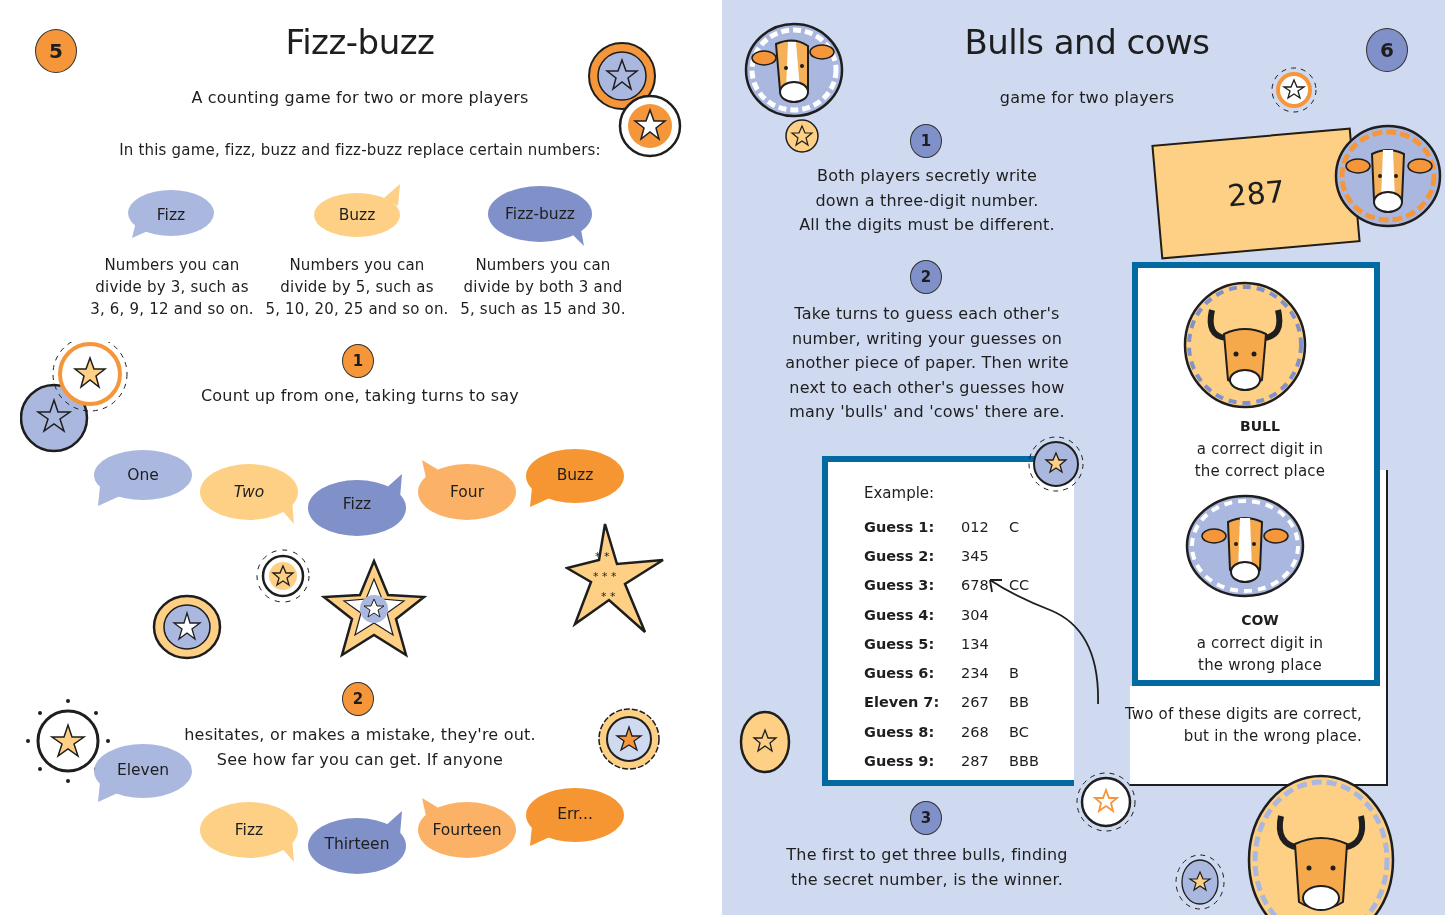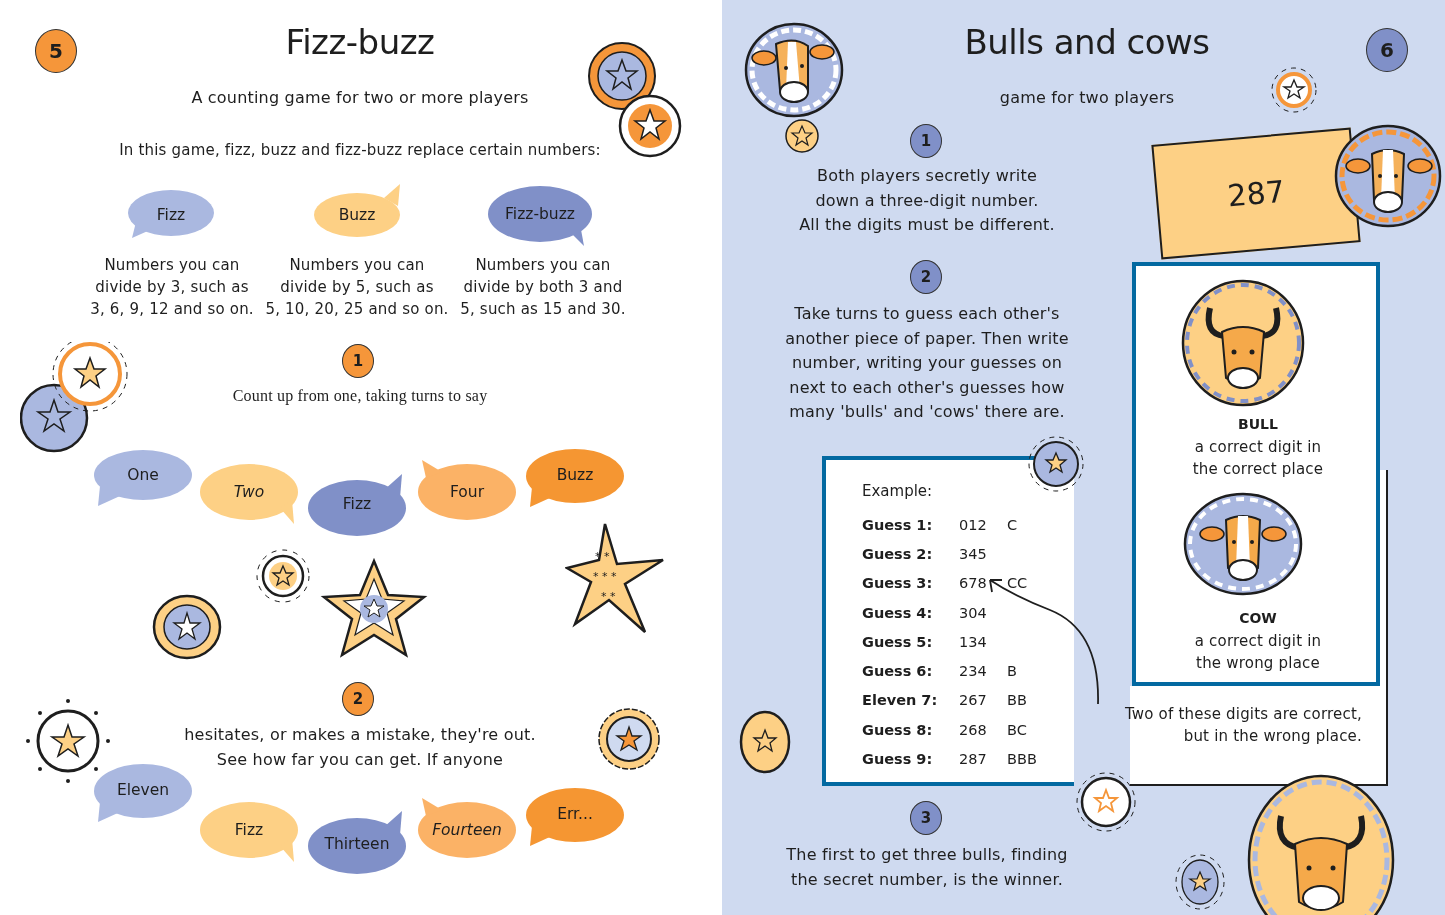--- a/index.html
+++ b/index.html
@@ -10,21 +10,21 @@
   .page-right { left: 722px; width: 723px; background: #cfdaf0; }
   .abs { position: absolute; }
   .center { text-align: center; }
   .title { font-family: "DejaVu Sans", sans-serif; font-size: 34px; font-weight: 400; letter-spacing: -0.5px; }
   .txt { font-size: 15.5px; line-height: 24.5px; letter-spacing: 0.2px; }
   .page-num { width: 42px; height: 44px; border-radius: 50%; border: 1.5px solid #333; display: flex; align-items: center; justify-content: center; font-size: 20px; font-weight: bold; }
   .step { width: 32px; height: 34px; border-radius: 50%; border: 1.3px solid #333; display: flex; align-items: center; justify-content: center; font-size: 15px; font-weight: bold; }
   .bubble { position: absolute; display: flex; align-items: center; justify-content: center; font-size: 15.5px; color: #1e1e1e; }
   .bubble svg { position: absolute; left: 0; top: 0; overflow: visible; }
   .bubble span { position: relative; }
-  .card { background: #fff; border: 4px solid #0369a1; }
+  .card { background: #fff; border: 6px solid #0369a1; }
   .deco { position: absolute; }
   .row { display: flex; font-size: 14.5px; height: 29.3px; align-items: center; }
   .row .c1 { width: 97px; font-weight: bold; }
   .row .c2 { width: 48px; }
 </style>
 </head>
 <body>
 
 <div class="page page-left">
 
@@ -91,21 +91,21 @@
     <circle cx="34" cy="76" r="33" fill="#aab8e0" stroke="#1e1e1e" stroke-width="2.5"></circle>
     <polygon points="34,58 38,70 50,70 40,77 44,89 34,82 24,89 28,77 18,70 30,70" fill="none" stroke="#1e1e1e" stroke-width="1.5"></polygon>
     <circle cx="70" cy="32" r="30" fill="#fff" stroke="#f5963a" stroke-width="4"></circle>
     <circle cx="70" cy="32" r="37" fill="none" stroke="#1e1e1e" stroke-width="1" stroke-dasharray="5,5"></circle>
     <polygon points="70,16 74,27 85,27 76,34 79,45 70,38 61,45 64,34 55,27 66,27" fill="#fdd085" stroke="#1e1e1e" stroke-width="1.5"></polygon>
   </svg>
 
   <div class="abs step" style="left:342px;top:344px;background:#f5963a;">
     <span>1</span>
   </div>
-  <div class="abs txt center" style="left:150px;top:384px;width:420px;font-size:16px;font-family:Liberation Serif, serif;">
+  <div class="abs txt center" style="left:150px;top:384px;width:420px;font-size:16px;">
     <div>Count up from one, taking turns to say</div>
   </div>
 
   <div>
     <div class="bubble" style="left:94px;top:450px;width:98px;height:54px;">
       <svg width="98" height="54">
           <ellipse cx="49" cy="25" rx="49" ry="25" fill="#aab8e0"></ellipse>
           <path d="M6,36 L4,56 L26,46 Z" fill="#aab8e0"></path>
         </svg>
       <span style="top:-2px;">One</span>
@@ -184,42 +184,42 @@
     <circle cx="20" cy="72" r="2" fill="#1e1e1e"></circle>
       <circle cx="76" cy="72" r="2" fill="#1e1e1e"></circle>
   </svg>
   <svg class="deco" style="left:595px;top:705px" width="70" height="70">
     <circle cx="34" cy="34" r="30" fill="#fdd085" stroke="#1e1e1e" stroke-width="1.5" stroke-dasharray="6,2"></circle>
     <circle cx="34" cy="34" r="22" fill="#cfdaf0" stroke="#1e1e1e" stroke-width="2"></circle>
     <polygon points="34,22 37,31 46,31 39,36 42,45 34,40 26,45 29,36 22,31 31,31" fill="#f5963a" stroke="#1e1e1e" stroke-width="1.3"></polygon>
   </svg>
 
   <div>
-    <div class="bubble" style="left:94px;top:764px;width:98px;height:56px;text-align:center;">
+    <div class="bubble" style="left:94px;top:744px;width:98px;height:56px;text-align:center;">
       <svg width="98" height="56">
           <ellipse cx="49" cy="27" rx="49" ry="27" fill="#aab8e0"></ellipse>
           <path d="M6,38 L4,58 L26,48 Z" fill="#aab8e0"></path>
         </svg>
       <span style="top:-2px;">Eleven</span>
     </div>
     <div class="bubble" style="left:200px;top:802px;width:98px;height:56px;">
       <svg width="98" height="56">
           <ellipse cx="49" cy="28" rx="49" ry="28" fill="#fdd085"></ellipse>
           <path d="M80,44 L94,60 L92,36 Z" fill="#fdd085"></path>
         </svg>
       <span>Fizz</span>
     </div>
     <div class="bubble" style="left:308px;top:815px;width:98px;height:58px;">
       <svg width="98" height="58">
           <ellipse cx="49" cy="31" rx="49" ry="28" fill="#8090c8"></ellipse>
           <path d="M76,12 L94,-4 L92,20 Z" fill="#8090c8"></path>
         </svg>
       <span>Thirteen</span>
     </div>
-    <div class="bubble" style="left:418px;top:802px;width:98px;height:56px;font-style:italic;">
+    <div class="bubble" style="left:418px;top:802px;width:98px;height:56px;">
       <svg width="98" height="56">
           <ellipse cx="49" cy="28" rx="49" ry="28" fill="#fbb266"></ellipse>
           <path d="M8,14 L4,-4 L24,8 Z" fill="#fbb266"></path>
         </svg>
       <span>Fourteen</span>
     </div>
     <div class="bubble" style="left:526px;top:788px;width:98px;height:56px;">
       <svg width="98" height="56">
           <ellipse cx="49" cy="27" rx="49" ry="27" fill="#f59632"></ellipse>
           <path d="M6,38 L4,58 L26,48 Z" fill="#f59632"></path>
@@ -268,22 +268,22 @@
     <div>Both players secretly write</div>
     <div>down a three-digit number.</div>
     <div>All the digits must be different.</div>
   </div>
 
   <div class="abs step" style="left:188px;top:260px;background:#8090c8;">
     <span>2</span>
   </div>
   <div class="abs txt center" style="left:40px;top:302px;width:330px;font-size:16px;">
     <div>Take turns to guess each other's</div>
+    <div>number, writing your guesses on</div>
     <div>another piece of paper. Then write</div>
-    <div>number, writing your guesses on</div>
     <div>next to each other's guesses how</div>
     <div>many 'bulls' and 'cows' there are.</div>
   </div>
 
   <div class="abs" style="left:434px;top:136px;width:200px;height:115px;background:#fdd085;border:2px solid #1e1e1e;transform:rotate(-5deg);display:flex;align-items:center;justify-content:center;">
     <span style="font-size:30px;">287</span>
   </div>
 
   <svg class="deco" style="left:610px;top:122px" width="113" height="110">
     <ellipse cx="56" cy="54" rx="52" ry="50" fill="#aab8e0" stroke="#1e1e1e" stroke-width="2.5"></ellipse>

